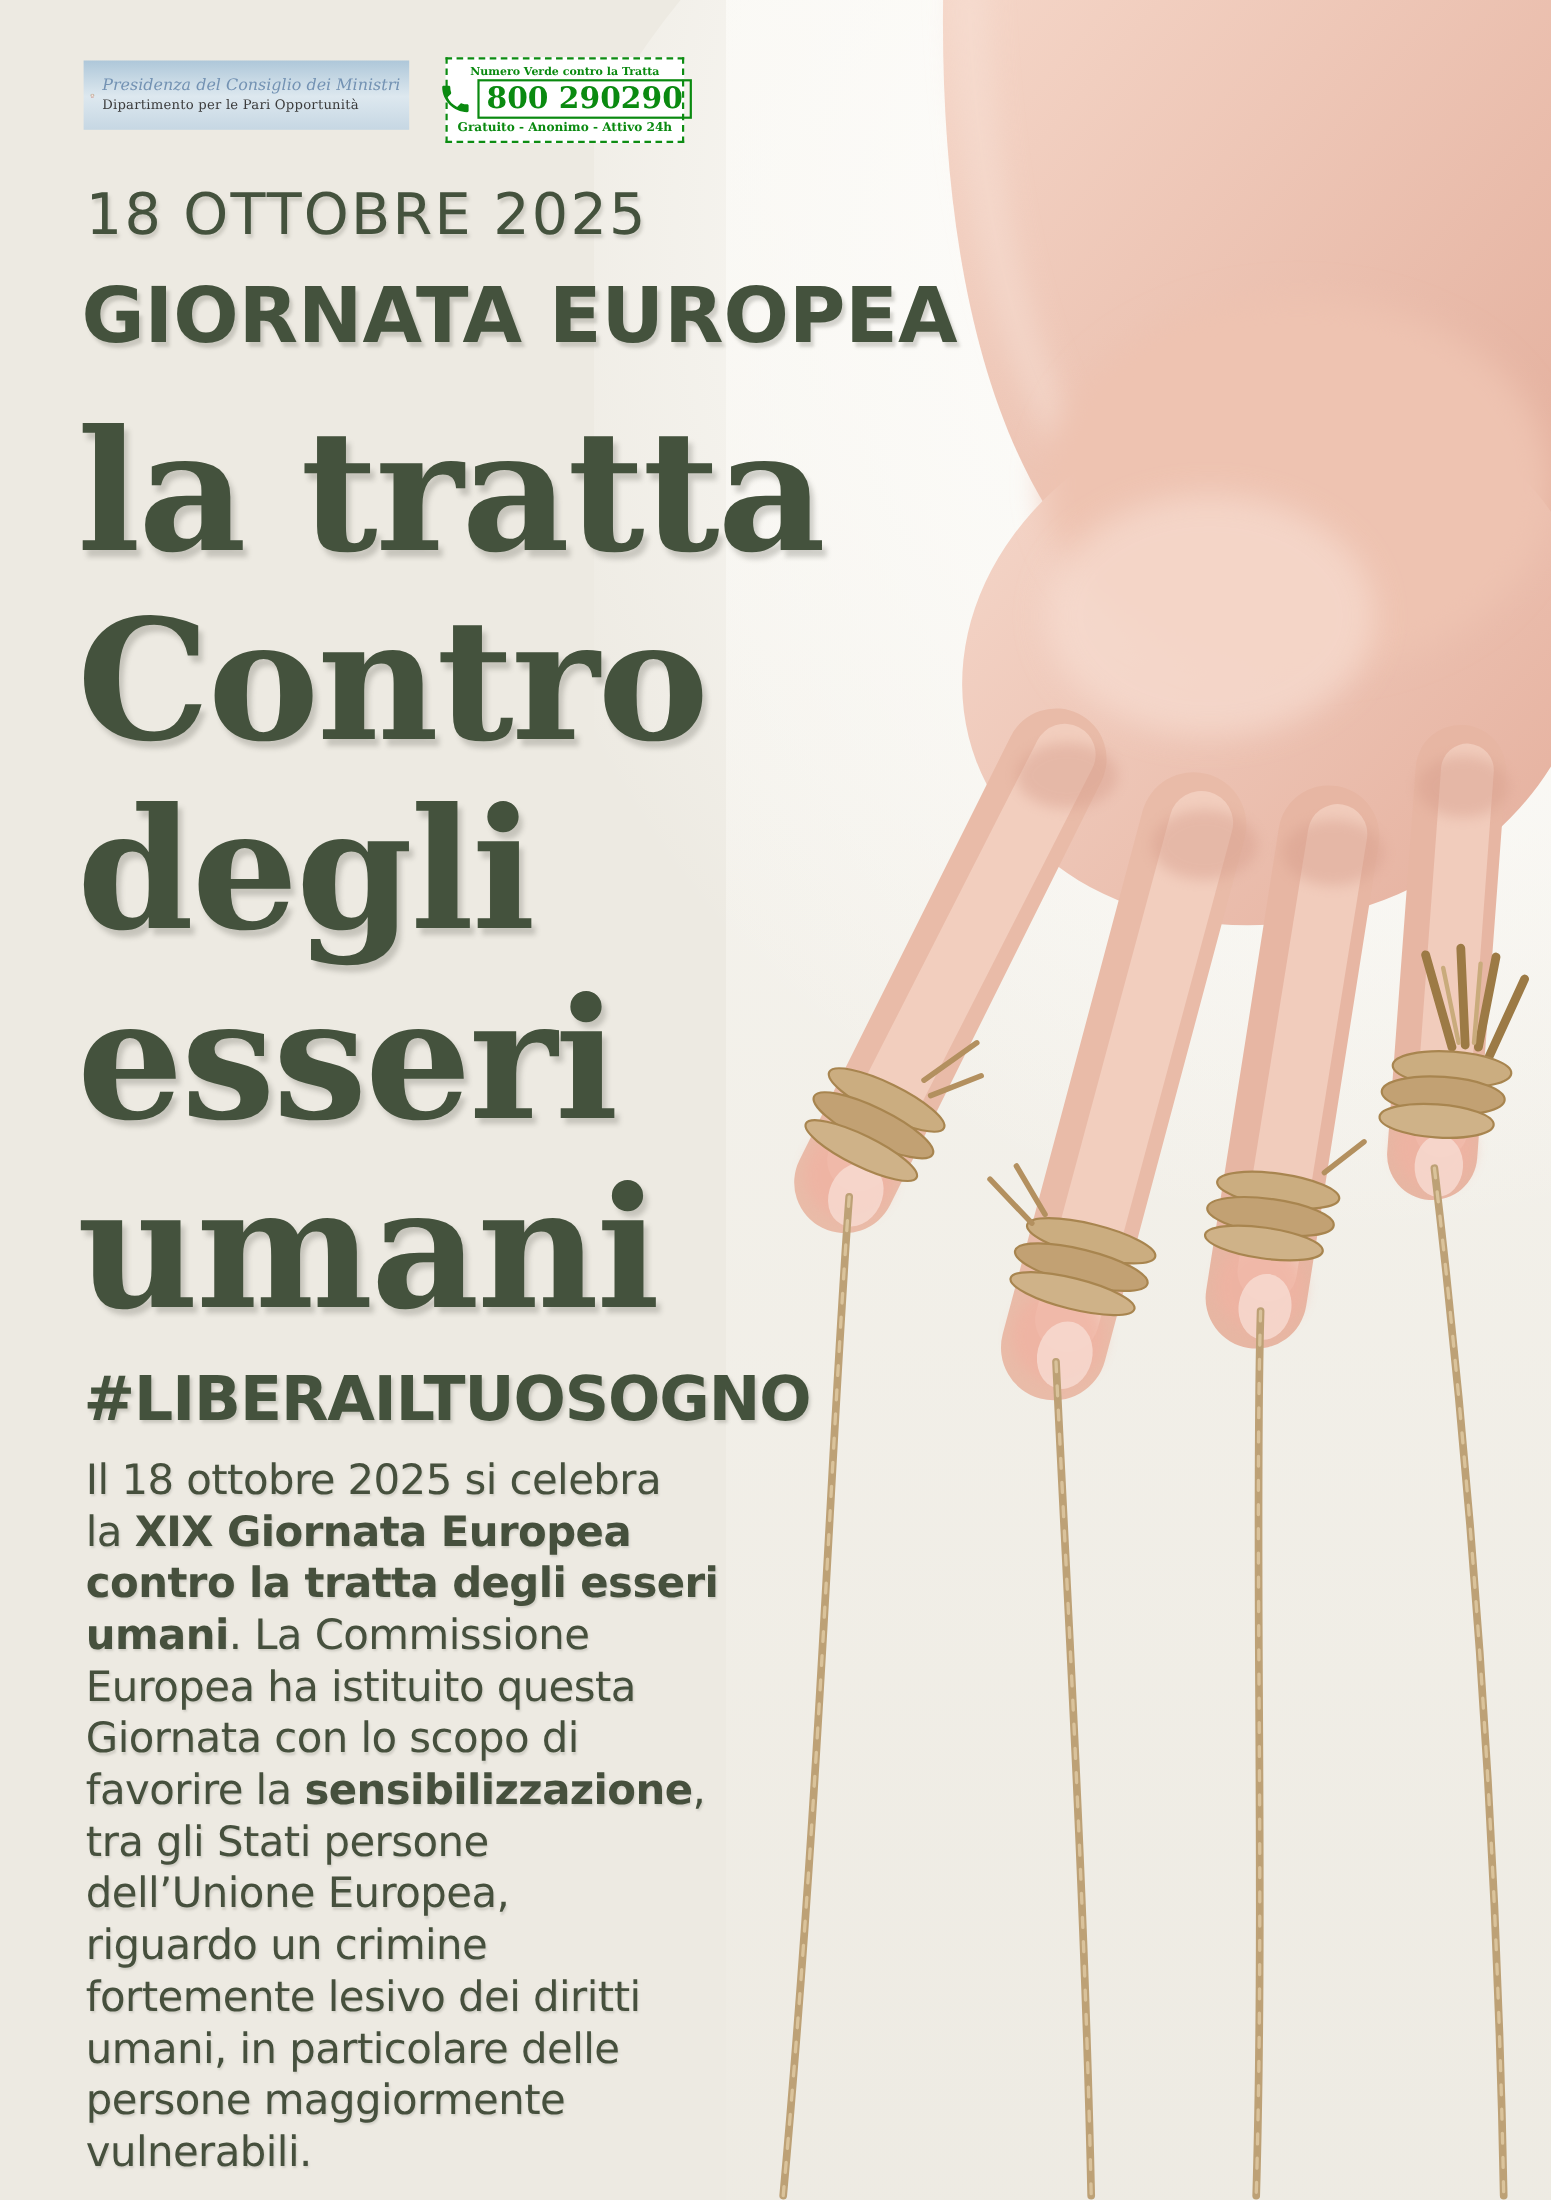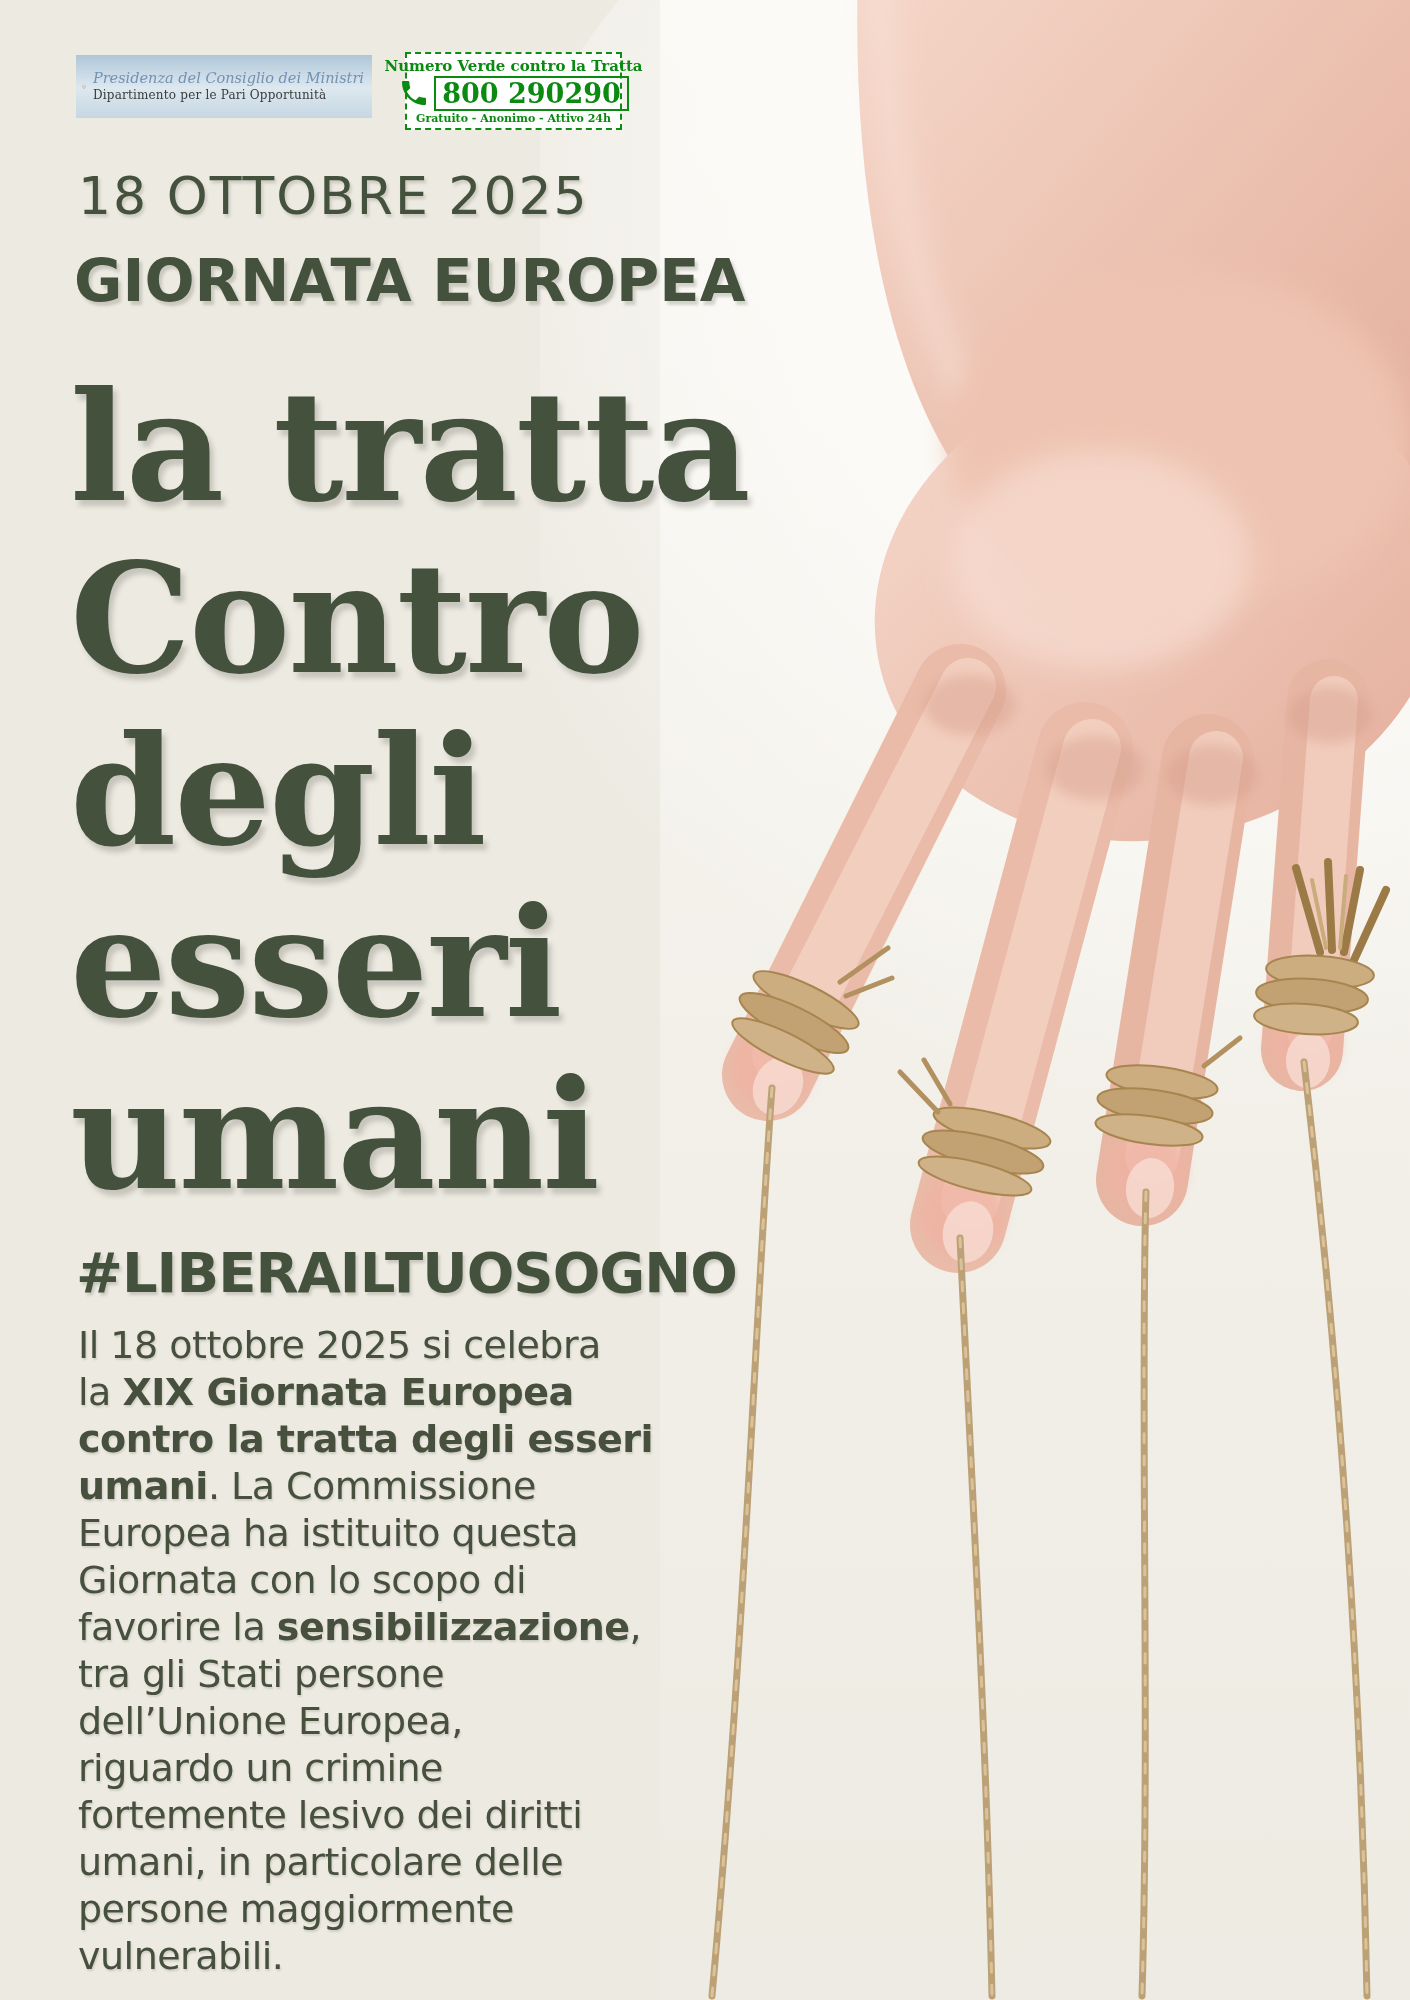--- a/index.html
+++ b/index.html
@@ -26,40 +26,40 @@
     font-size:12px;color:#3b3b3b;letter-spacing:.2px;white-space:nowrap;margin-top:3px;
   }
   .badge{
     position:absolute;left:405px;top:52px;width:217px;height:78px;box-sizing:border-box;
     background:#ffffff;border:2px dashed #0d8c12;
     display:flex;flex-direction:column;align-items:center;justify-content:center;
     padding:2px 4px;gap:1px;
   }
   .badge-title{
     font-family:"DejaVu Serif","Liberation Serif",serif;font-weight:bold;
-    font-size:15px;color:#0a8a10;white-space:nowrap;
+    font-size:10px;color:#0a8a10;white-space:nowrap;
   }
   .badge-main{display:flex;align-items:center;gap:4px;}
   .badge-number{
     font-family:"DejaVu Serif","Liberation Serif",serif;font-weight:bold;
     font-size:27px;color:#0a8a10;border:2.5px solid #0a8a10;
     padding:0 6px;line-height:1.15;white-space:nowrap;
   }
   .badge-sub{
     font-family:"DejaVu Serif","Liberation Serif",serif;font-weight:bold;
     font-size:11px;color:#0a8a10;white-space:nowrap;
   }
   
   .date{
     position:absolute;left:78px;top:166px;font-size:52px;font-weight:400;
     letter-spacing:2px;white-space:nowrap;
     text-shadow:2px 3px 3px rgba(110,110,100,.25);
   }
   .kicker{
-    position:absolute;left:74px;top:246px;font-size:59px;font-weight:700;
+    position:absolute;left:74px;top:246px;font-size:70px;font-weight:700;
     letter-spacing:0;white-space:nowrap;
     text-shadow:3px 4px 3px rgba(110,110,100,.28);
   }
   .title{
     position:absolute;left:70px;top:361px;
     font-family:"DejaVu Serif","Liberation Serif",serif;font-weight:700;
     font-size:152px;line-height:172px;letter-spacing:-2px;
     text-shadow:4px 6px 5px rgba(110,110,100,.30);
   }
   .title div{white-space:nowrap;}

